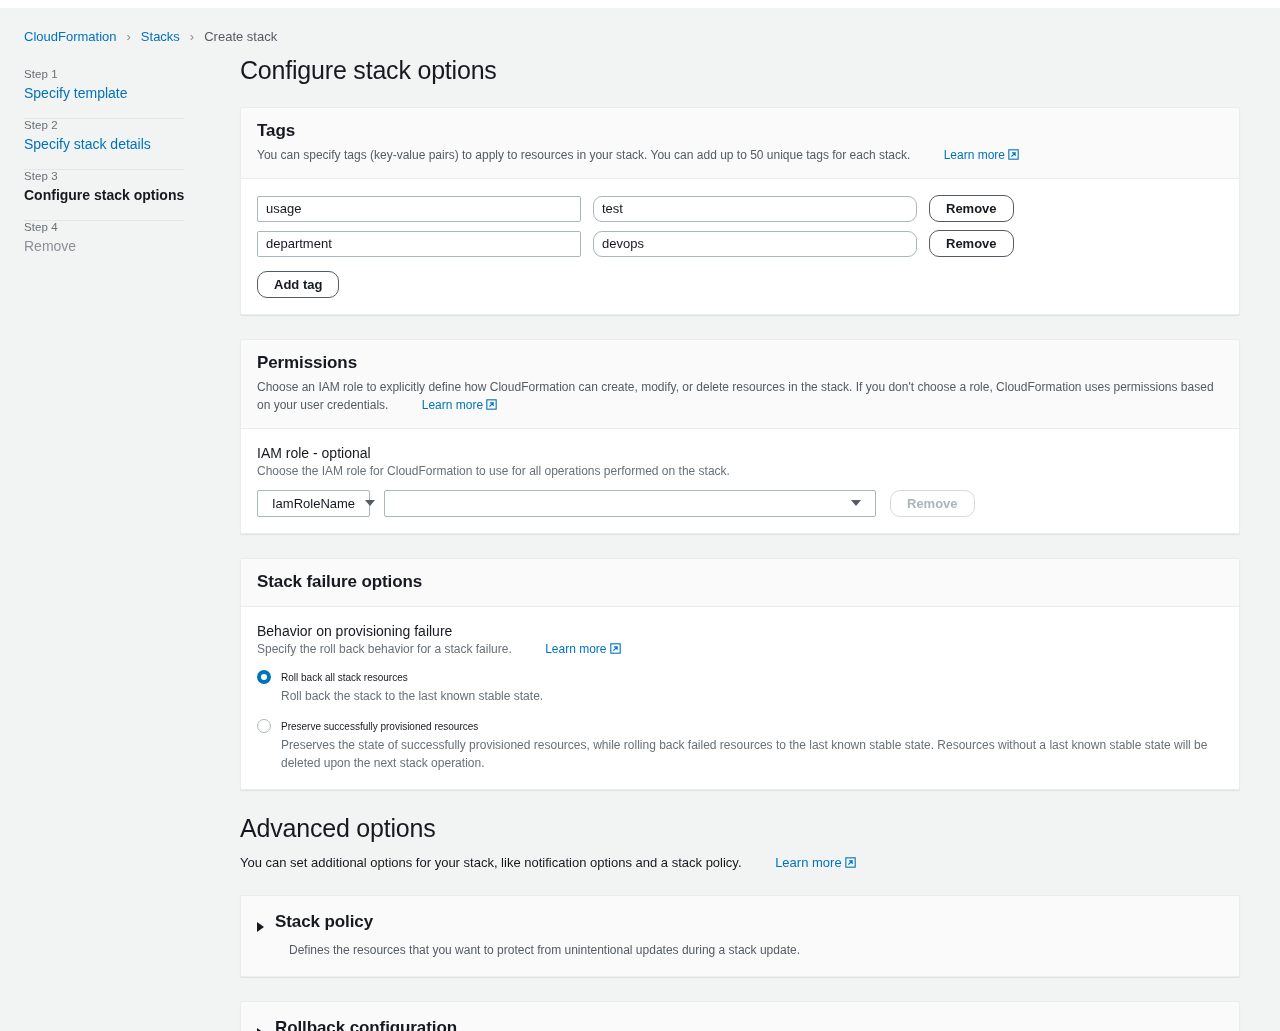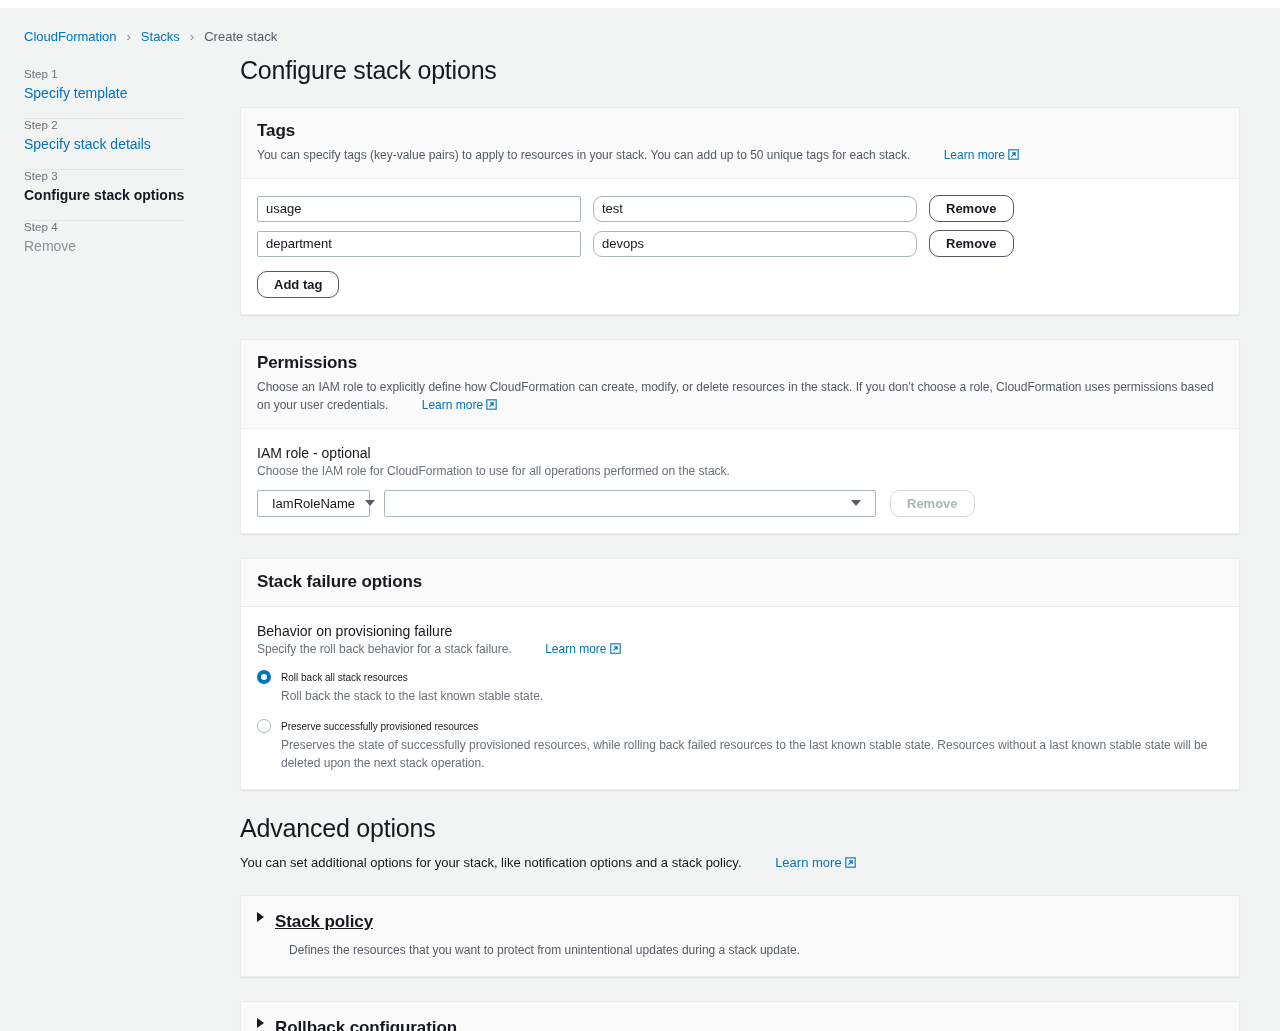--- a/index.html
+++ b/index.html
@@ -284,23 +284,22 @@
   .expandable {
     background: #fafafa;
     border: 1px solid #eaeded;
     border-radius: 2px;
     margin-bottom: 24px;
     padding: 16px 16px 17px 16px;
     box-shadow: 0 1px 1px 0 rgba(0,28,36,.08);
   }
   .exp-head {
     display: flex;
-    align-items: flex-start;
-    cursor: pointer;
-    text-decoration: underline;
+    align-items: flex-end;
+    cursor: pointer;
   }
   .tri {
     width: 0; height: 0;
     border-top: 5px solid transparent;
     border-bottom: 5px solid transparent;
     border-left: 7px solid #16191f;
     margin-right: 11px;
     flex: 0 0 auto;
   }
   .exp-title {

